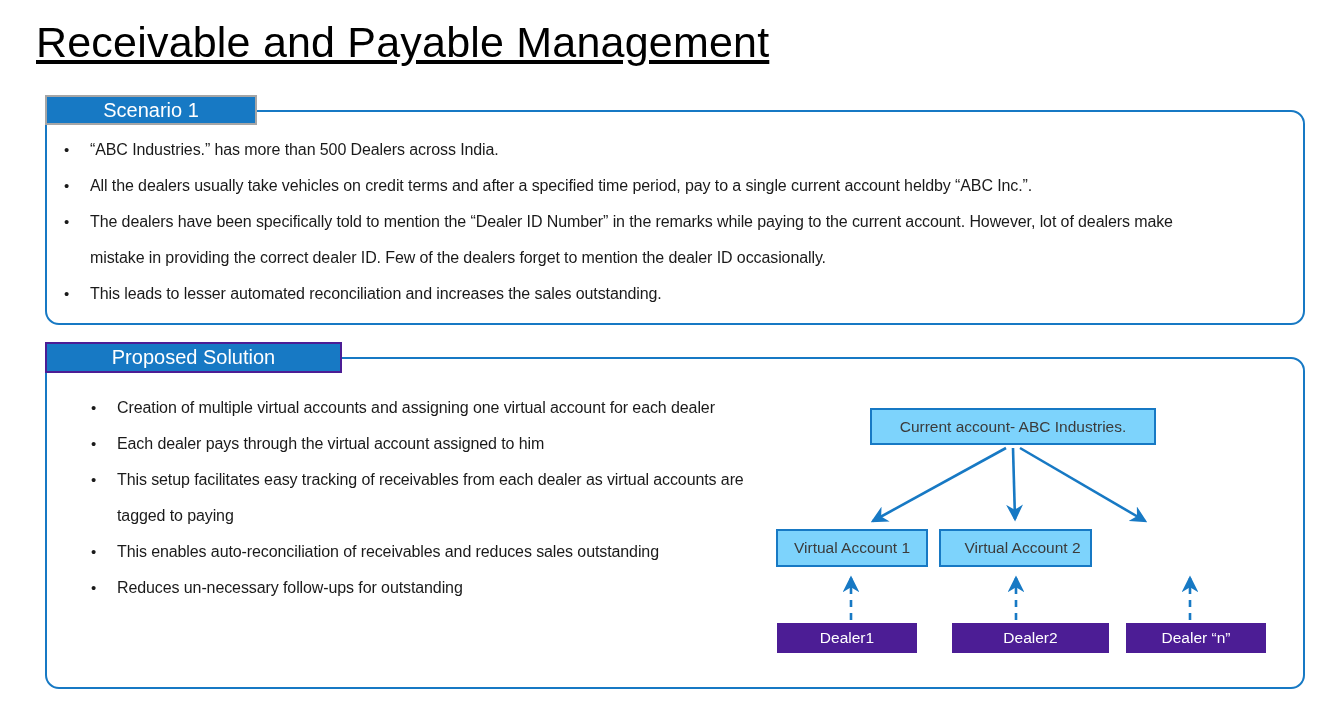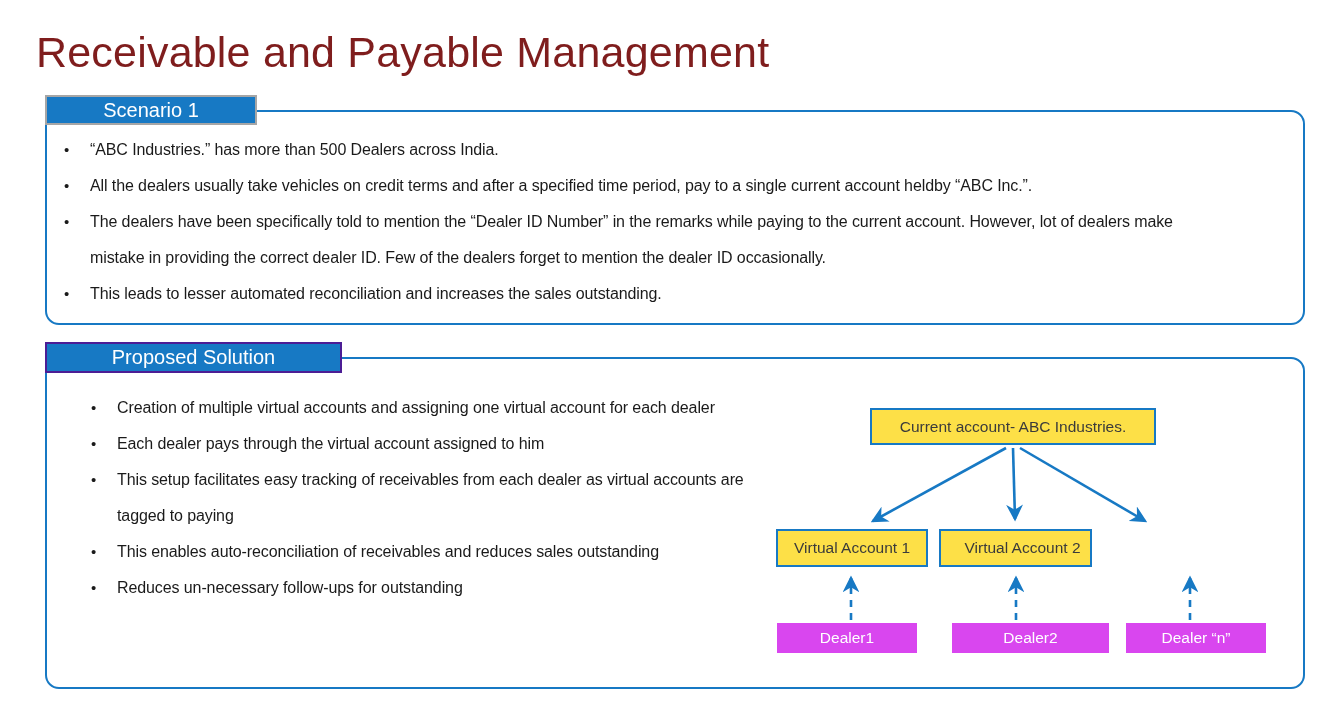--- a/index.html
+++ b/index.html
@@ -8,26 +8,27 @@
     position: relative;
     width: 1329px;
     height: 717px;
     background: #ffffff;
     font-family: "Liberation Sans", sans-serif;
     overflow: hidden;
   }
   .page-title {
     position: absolute;
     left: 36px;
-    top: 28px;
+    top: 18px;
     font-size: 43px;
     font-weight: 400;
     letter-spacing: 0.2px;
-    color: #7f1d1d;
+    color: #000000;
     white-space: nowrap;
+    text-decoration: underline;
   }
   
   .panel {
     position: absolute;
     border: 2px solid #1779C4;
     border-radius: 14px;
     background: #ffffff;
   }
   .panel.scenario { left: 45px; top: 110px; width: 1260px; height: 215px; }
   .panel.proposed { left: 45px; top: 357px; width: 1260px; height: 332px; }
@@ -84,26 +85,26 @@
     position: absolute;
     display: flex;
     align-items: center;
     justify-content: center;
     font-size: 15.5px;
     z-index: 2;
     text-align: center;
     white-space: nowrap;
   }
   .dg-box.outline {
-    background: #fde047;
+    background: #7dd3fc;
     border: 2px solid #1779C4;
     color: #3B3B3B;
   }
   .dg-box.filled {
-    background: #d946ef;
+    background: #4c1d95;
     color: #ffffff;
   }
   .box-current   { left: 870px; top: 408px; width: 286px; height: 37px; }
   .box-va1       { left: 776px; top: 529px; width: 152px; height: 38px; }
   .box-va2       { left: 939px; top: 529px; width: 153px; height: 38px; padding-left: 14px; }
   .box-va3       { left: 1103px; top: 529px; width: 163px; height: 38px; }
   .box-dealer1   { left: 777px; top: 623px; width: 140px; height: 30px; }
   .box-dealer2   { left: 952px; top: 623px; width: 157px; height: 30px; }
   .box-dealer3   { left: 1126px; top: 623px; width: 140px; height: 30px; }
   svg.arrows {

